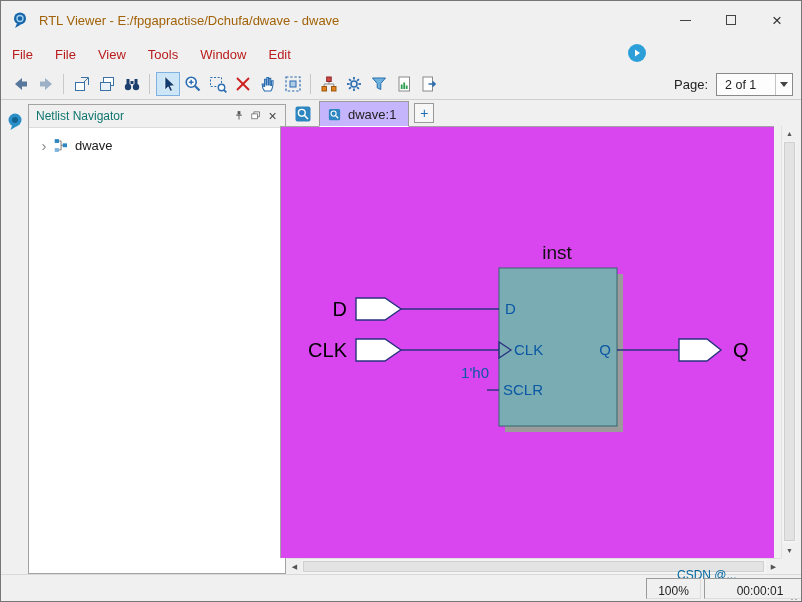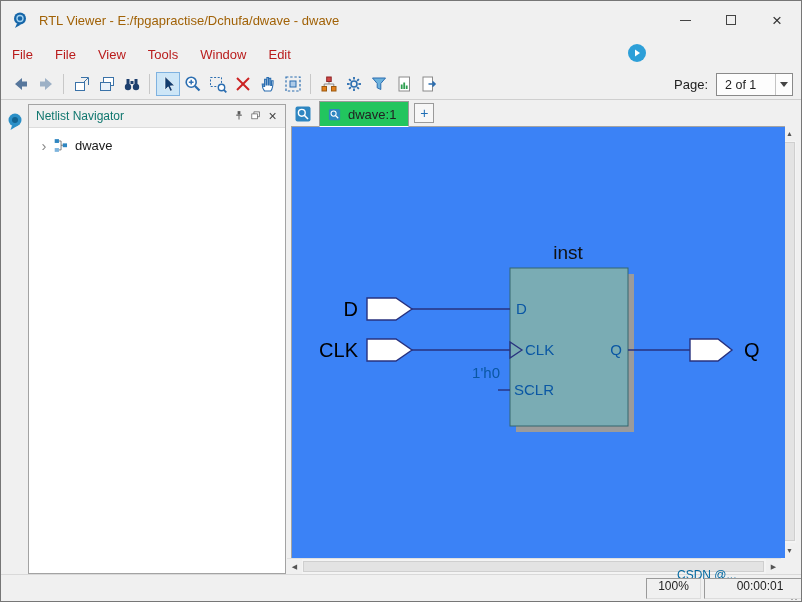--- a/index.html
+++ b/index.html
@@ -47,44 +47,44 @@
   .nav-hbtn{width:17px;height:17px;display:flex;align-items:center;justify-content:center;color:#444}
   .nav-close{font-size:14px;color:#444;line-height:1}
   .tree-row{display:flex;align-items:center;margin:9px 0 0 8px}
   .tree-expander{width:14px;font-size:15px;color:#888;line-height:1;text-align:center}
   .tree-icon{width:17px;height:17px;margin:0 5px 0 2px}
   .tree-label{font-size:13px;color:#1a1a1a}
 
   
   .tabbar{position:absolute;left:287px;top:100px;right:8px;height:26px;display:flex;align-items:flex-end;z-index:3}
   .viewer-icon{width:20px;height:20px;margin:0 6px 3px 5px}
-  .tab{height:26px;background:#22c55e;border:1px solid #9a9a9a;border-bottom:1px solid #fff;display:flex;align-items:center;padding:0 12px 0 7px;font-size:13px;color:#222}
+  .tab{height:26px;background:#c4b5fd;border:1px solid #9a9a9a;border-bottom:1px solid #fff;display:flex;align-items:center;padding:0 12px 0 7px;font-size:13px;color:#222}
   .tab-icon{width:15px;height:15px;margin-right:6px}
   .tab-add{width:20px;height:20px;margin:0 0 4px 5px;border:1px solid #9a9a9a;background:#f7f7f7;display:flex;align-items:center;justify-content:center;font-size:14px;color:#1f6eb5}
 
   
-  .canvas{position:absolute;left:290px;top:125px;width:494px;height:432px;background:#3b82f6;border:1px solid #a3a3a3;border-right:none;border-bottom:none;z-index:1}
+  .canvas{position:absolute;left:279px;top:125px;width:494px;height:432px;background:#d946ef;border:1px solid #a3a3a3;border-right:none;border-bottom:none;z-index:1}
   .schem{display:block}
   .schem text{font-family:"Liberation Sans",sans-serif}
   .big-label{font-size:20px;fill:#000}
   .port-label{font-size:15px;fill:#0a57a4}
   .const-label{font-size:15px;fill:#0a57a4}
   .inst-label{font-size:19px;fill:#111}
   .vscroll{position:absolute;left:780px;top:125px;width:15px;height:432px;background:#f4f4f4;border-left:1px solid #e0e0e0}
   .hscroll{position:absolute;left:286px;top:557px;width:494px;height:16px;background:#f4f4f4;border-top:1px solid #e0e0e0}
   .scroll-btn{position:absolute;display:flex;align-items:center;justify-content:center;font-size:7px;color:#555;background:#f0f0f0}
   .vscroll .scroll-btn{width:15px;height:15px;left:0}
   .hscroll .scroll-btn{width:15px;height:16px;top:0}
   .v-thumb{position:absolute;left:2px;top:16px;width:11px;height:399px;background:#e3e3e3;border:1px solid #cfcfcf}
   .h-thumb{position:absolute;top:2px;left:16px;width:461px;height:11px;background:#e3e3e3;border:1px solid #cfcfcf}
   .scroll-corner{position:absolute;left:780px;top:557px;width:15px;height:16px;background:#f0f0f0}
 
   
   .statusbar{position:absolute;left:0;top:573px;width:100%;height:28px;background:#f0f0f0;border-top:1px solid #d9d9d9}
-  .status-box{position:absolute;top:3px;height:21px;border:1px solid;border-color:#9a9a9a #dcdcdc #dcdcdc #9a9a9a;background:#f0f0f0;font-size:12px;color:#222;display:flex;align-items:flex-start;justify-content:center;z-index:6}
+  .status-box{position:absolute;top:3px;height:21px;border:1px solid;border-color:#9a9a9a #dcdcdc #dcdcdc #9a9a9a;background:#f0f0f0;font-size:12px;color:#222;display:flex;align-items:flex-end;justify-content:center;z-index:6}
   .zoom-box{left:645px;width:55px}
   .time-box{left:703px;width:112px}
   .watermark{position:absolute;left:676px;top:567px;font-size:12px;color:#0369a1;z-index:5;white-space:nowrap}
   .grip{position:absolute;right:4px;bottom:6px;width:2px;height:2px;background:#a8a8a8;box-shadow:-4px 4px #a8a8a8,0 4px #a8a8a8,-8px 8px #a8a8a8,-4px 8px #a8a8a8,0 8px #a8a8a8}
 </style>
 </head>
 <body>
 
 <div class="window">
 

